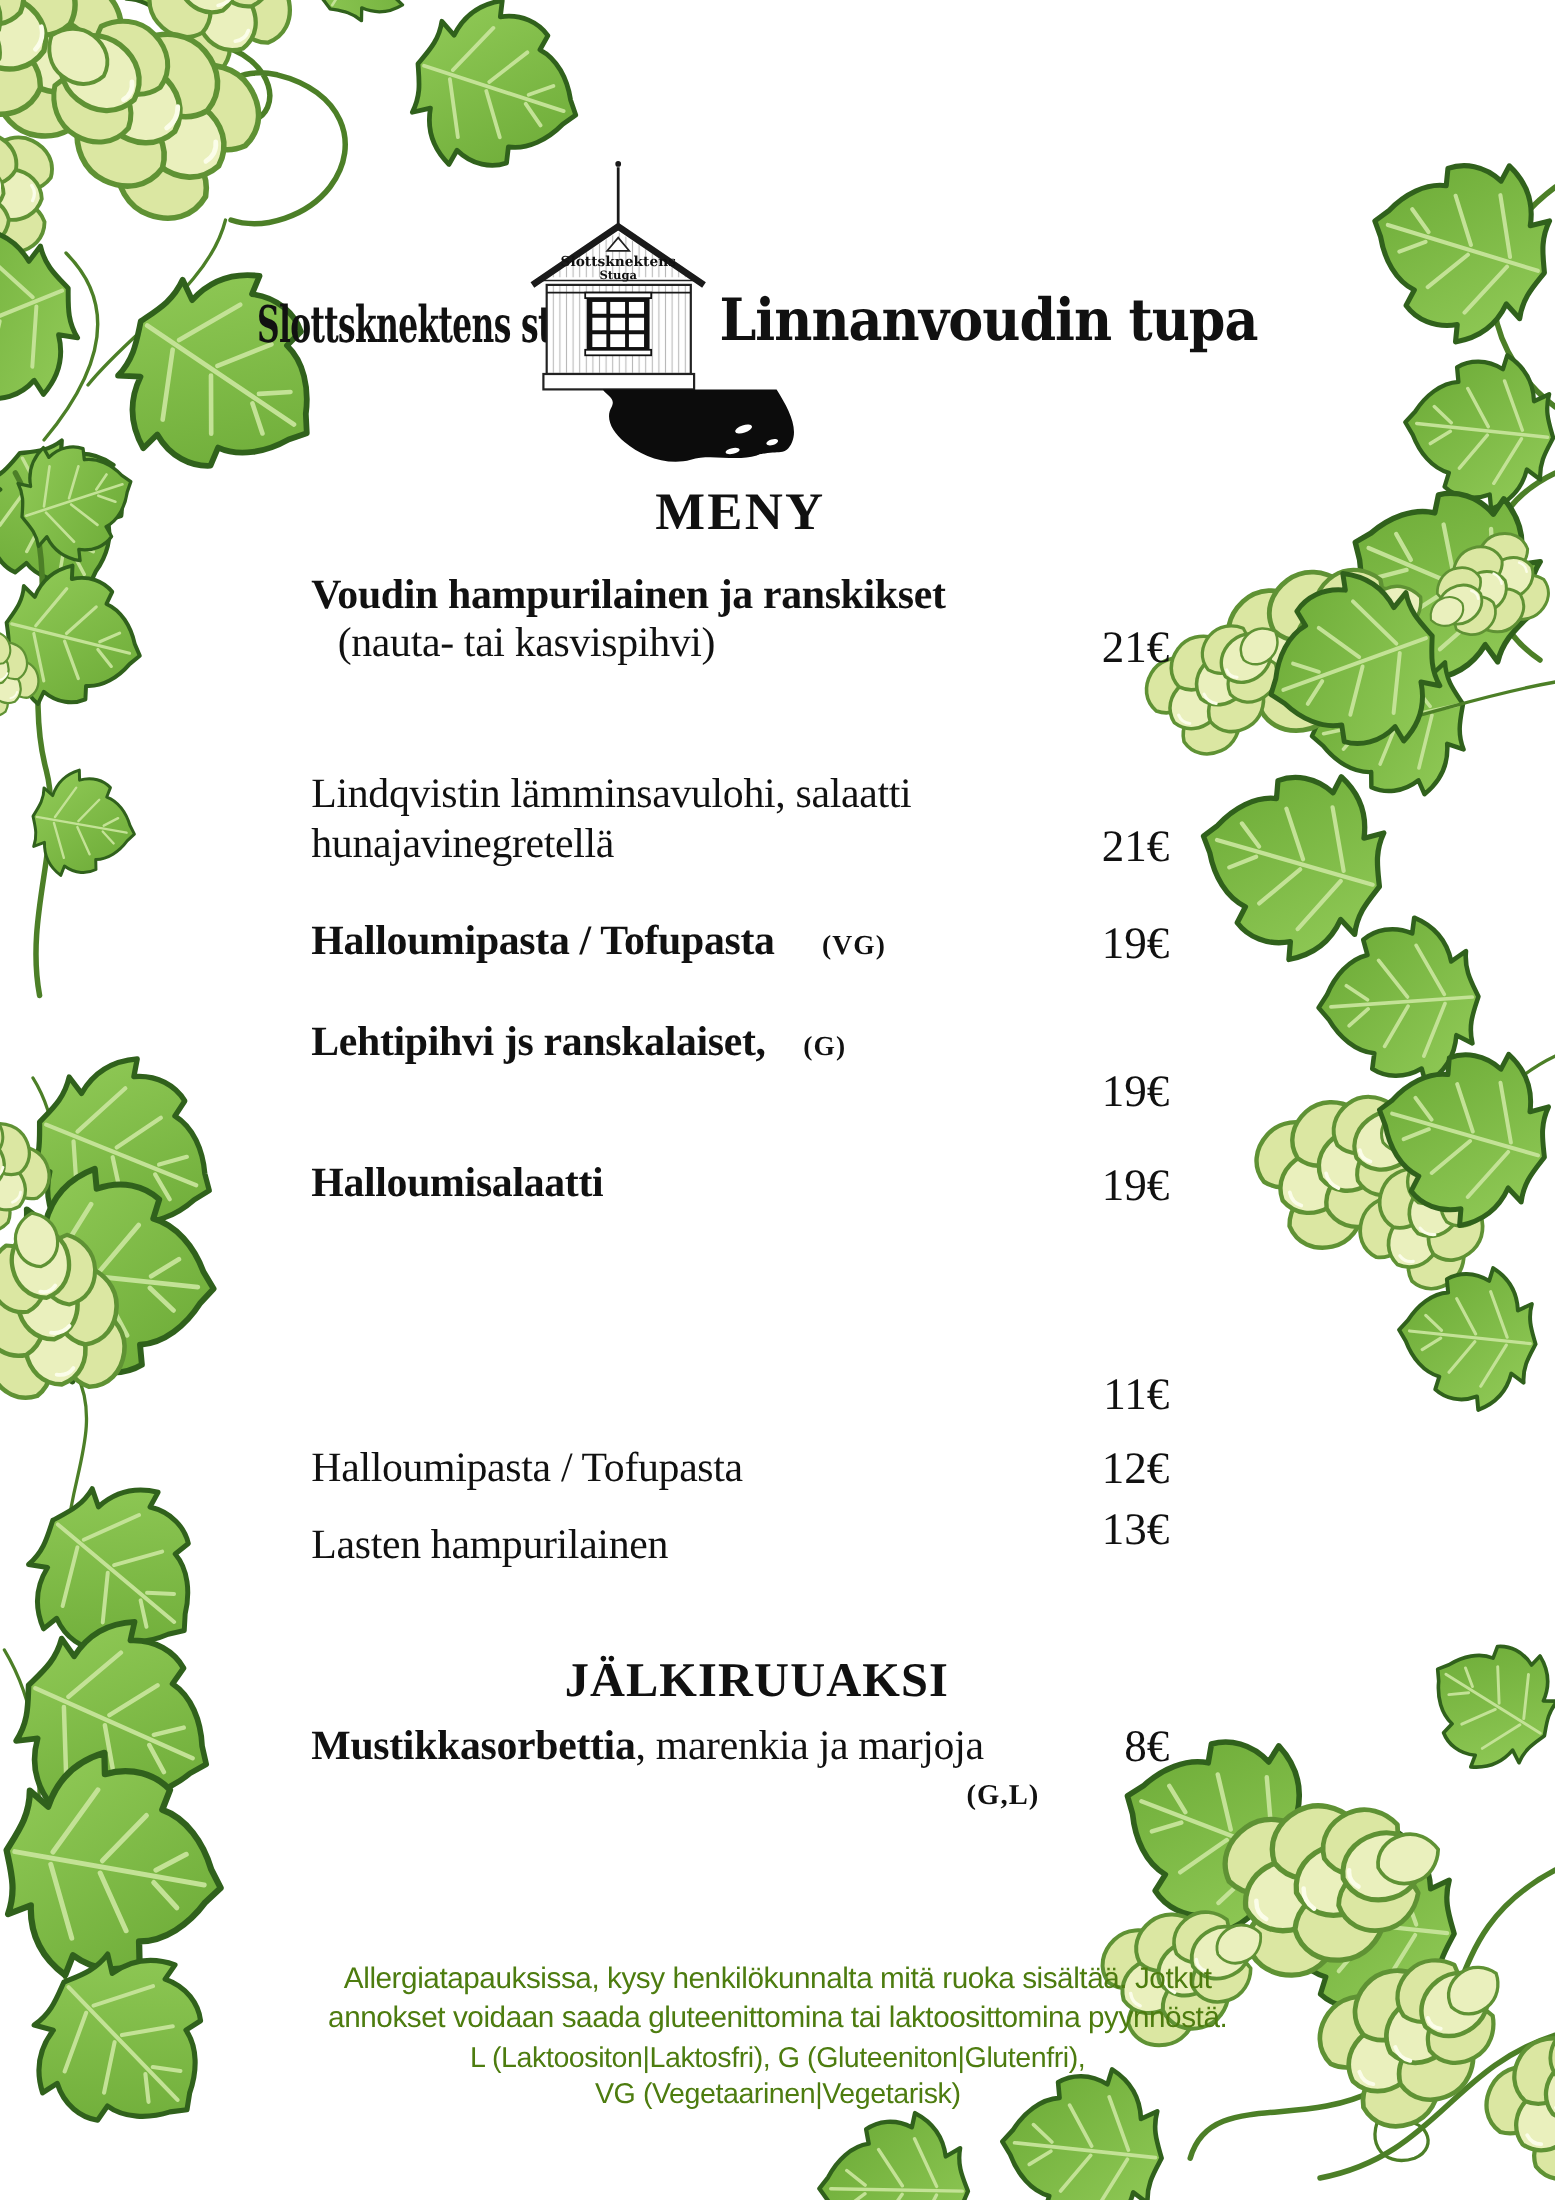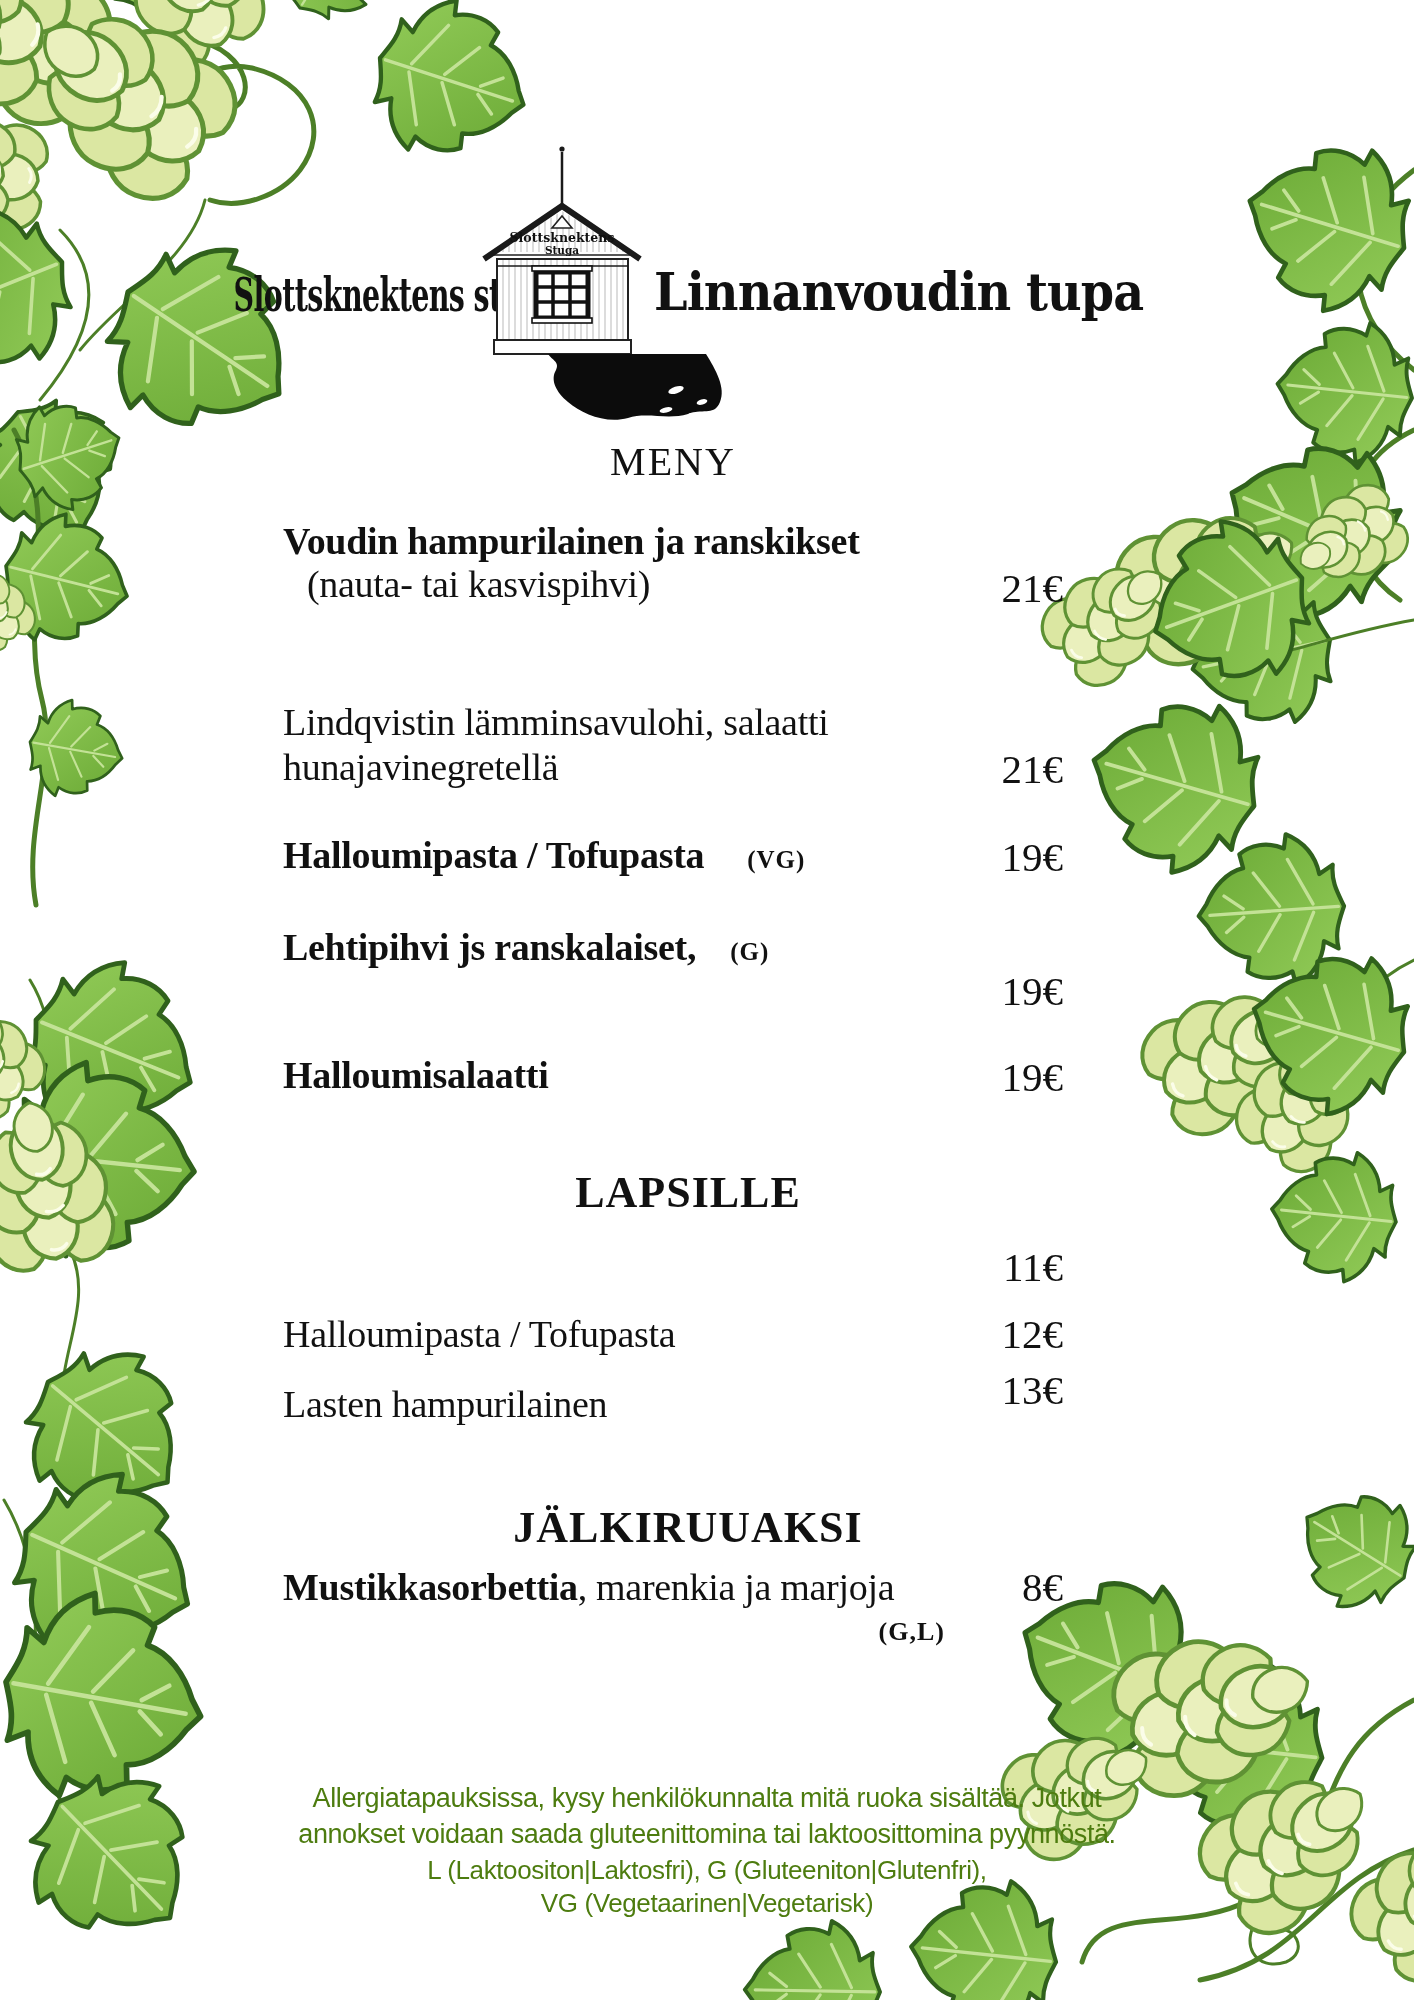--- a/index.html
+++ b/index.html
@@ -6,21 +6,21 @@
   .page{position:relative;width:1414px;height:2000px;background:#ffffff;overflow:hidden;
         font-family:"Liberation Serif", serif;color:#111;margin:0 auto;}
   .abs{position:absolute;}
   .decor{position:absolute;left:0;top:0;z-index:0;pointer-events:none;}
   .content{position:absolute;left:0;top:0;width:100%;height:100%;z-index:1;}
 
   .brand{font-family:"DejaVu Serif", serif;font-weight:700;white-space:nowrap;text-align:center;}
   .brand-left{left:150px;top:268px;width:440px;font-size:46px;transform:scaleX(.62);transform-origin:center;letter-spacing:-1px;}
   .brand-right{left:628px;top:260px;width:520px;font-size:53px;transform:scaleX(.9);transform-origin:center;letter-spacing:-1px;}
 
-  .menu-title{left:283px;top:438px;width:780px;text-align:center;font-size:40px;font-weight:400;letter-spacing:2px;}
+  .menu-title{left:283px;top:438px;width:780px;text-align:center;font-size:48px;font-weight:700;letter-spacing:2px;}
   .section-heading{left:283px;width:810px;text-align:center;font-size:44px;font-weight:700;letter-spacing:1px;}
 
   .item-name{font-size:38px;font-weight:700;white-space:nowrap;letter-spacing:-.3px;}
   .item-desc{font-size:38px;white-space:nowrap;letter-spacing:-.3px;line-height:45px;}
   .kids-item{font-size:38px;white-space:nowrap;letter-spacing:-.3px;}
   .badge{font-size:25px;font-weight:700;margin-left:14px;letter-spacing:1px;}
   .price{left:880px;width:183px;text-align:right;font-size:41px;white-space:nowrap;}
   .dessert-line{font-size:38px;white-space:nowrap;letter-spacing:-.3px;}
   .dessert-line .bold{font-weight:700;}
   .dessert-badge{left:600px;width:345px;text-align:right;font-size:26px;font-weight:700;letter-spacing:1px;}
@@ -215,21 +215,20 @@
     <div class="abs item-name" style="left:283px;top:925px;">
       <span>Lehtipihvi js ranskalaiset,</span><span class="badge" style="margin-left:34px;">(G)</span>
     </div>
     <div class="abs price" style="top:967px;">19€</div>
 
     <div class="abs item-name" style="left:283px;top:1053px;">
       <span>Halloumisalaatti</span>
     </div>
     <div class="abs price" style="top:1053px;">19€</div>
 
-    <div class="abs section-heading" style="top:1167px;">LAPSILLE</div>
 
     <div class="abs price" style="top:1243px;">11€</div>
 
     <div class="abs kids-item" style="left:283px;top:1312px;">Halloumipasta / Tofupasta</div>
     <div class="abs price" style="top:1310px;">12€</div>
 
     <div class="abs kids-item" style="left:283px;top:1382px;">Lasten hampurilainen</div>
     <div class="abs price" style="top:1348px;margin-top:18px;">13€</div>
 
     <div class="abs section-heading" style="top:1502px;">JÄLKIRUUAKSI</div>

